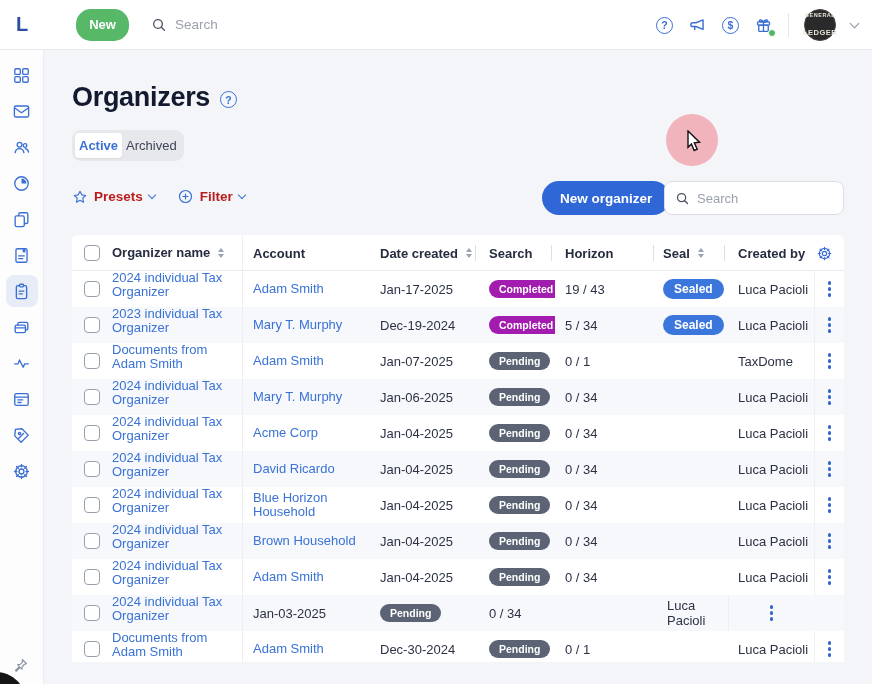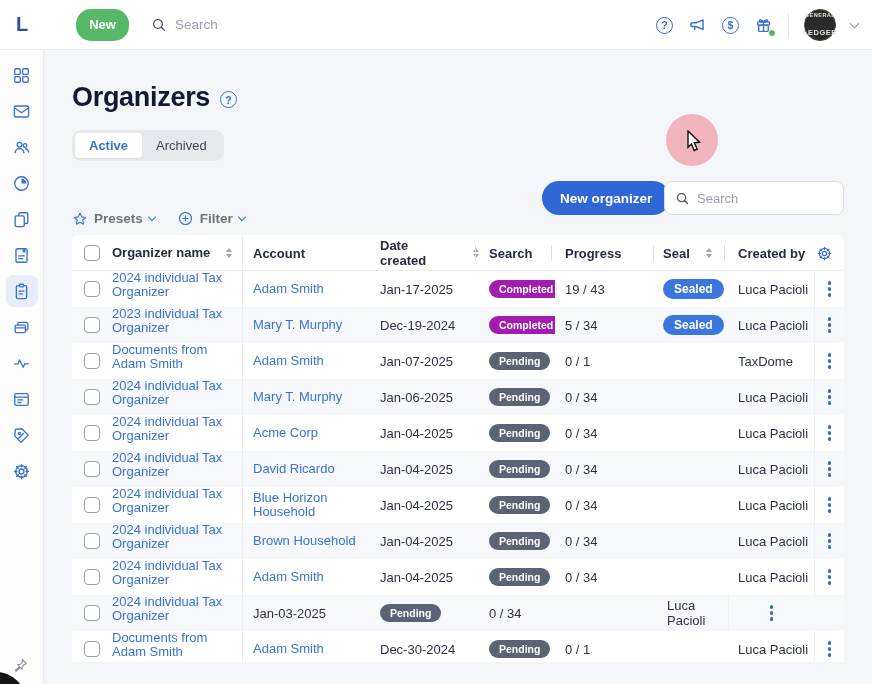--- a/index.html
+++ b/index.html
@@ -77,27 +77,27 @@
     letter-spacing:-0.3px;
   }
   .title-help {
     position:absolute; left:220px; top:91px;
   }
   .tabs {
     position:absolute; left:72px; top:130px; background:#e7e8eb; border-radius:9px;
     padding:3px; display:inline-flex; height:31px;
   }
   .tab {
-    padding:4px 14px; font-size:13px; border-radius:4px; cursor:pointer; color:#3f4557;
+    padding:4px 4px; font-size:13px; border-radius:4px; cursor:pointer; color:#3f4557;
     display:flex; align-items:center;
   }
   .tab.active { background:#fff; color:#3a6fd6; font-weight:bold; box-shadow:0 1px 2px rgba(0,0,0,.06); }
 
   .filters-row { position:absolute; left:72px; top:188px; display:flex; align-items:center; gap:22px; }
-  .filter-link { display:flex; align-items:center; gap:6px; color:#737373; font-weight:bold; font-size:13.5px; cursor:pointer;margin-top:22px; }
+  .filter-link { display:flex; align-items:center; gap:6px; color:#b91c1c; font-weight:bold; font-size:13.5px; cursor:pointer; }
   .filter-link svg { stroke:#3a6fd6; fill:none; stroke-width:1.7; stroke-linecap:round; stroke-linejoin:round; }
   .chev-sm { width:6px; height:6px; border-right:1.8px solid #3a6fd6; border-bottom:1.8px solid #3a6fd6; transform:rotate(45deg); margin-top:-3px; }
 
   .btn-new-organizer {
     position:absolute; left:542px; top:181px; height:34px; padding:0 18px; border:none;
     border-radius:17px; background:#3067d6; color:#fff; font-weight:bold; font-size:13.5px;
     font-family:"Liberation Sans", sans-serif; cursor:pointer;
   }
   .table-search {
     position:absolute; left:664px; top:181px; width:180px; height:34px; background:#fff;
@@ -123,21 +123,21 @@
   .trow { font-size:13px; }
   .trow:nth-child(even) { background:#f6f8fb; }
   .cell { padding-left:10px; overflow:hidden; }
   .cell-check { display:flex; justify-content:center; padding-left:0; }
   .cb {
     width:16px; height:16px; border:1.5px solid #98a0ae; border-radius:4px; background:#fff; cursor:pointer;
   }
   .cell-name { padding-left:0; padding-right:8px; line-height:14px; height:36px; display:flex; align-items:flex-start; border-right:1px solid #eceef2; align-self:stretch; }
   .cell-account { line-height:14px; padding-right:6px; }
   a.link { color:#3a72d6; text-decoration:none; cursor:pointer; }
-  .hdr-label { display:inline-flex; align-items:center; gap:16px; }
+  .hdr-label { display:inline-flex; align-items:center; gap:8px; }
   .sort { display:inline-flex; flex-direction:column; gap:2px; cursor:pointer; }
   .sort i { display:block; width:0; height:0; border-left:3.5px solid transparent; border-right:3.5px solid transparent; }
   .sort .up { border-bottom:4px solid #9aa3b2; }
   .sort .dn { border-top:4px solid #9aa3b2; }
   .th-sep { position:relative; }
   .th-sep::after { content:""; position:absolute; right:3px; top:10px; width:1px; height:16px; background:#dcdfe6; }
   .thead > div { position:relative; height:36px; display:flex; align-items:center; }
   .badge {
     display:inline-block; padding:2.5px 10px 3.5px; border-radius:10px; color:#fff;
     font-size:10.5px; font-weight:bold;
@@ -358,21 +358,21 @@
       <span class="sort">
             <i class="up"></i>
             <i class="dn"></i>
           </span>
         </span>
     </div>
     <div class="cell th-sep">
         <span>Search</span>
       </div>
     <div class="cell th-sep">
-        <span>Progress</span>
+        <span>Horizon</span>
       </div>
     <div class="cell th-sep" style="padding-left:6px;">
       <span class="hdr-label">
           <span>Seal</span>
       <span class="sort">
             <i class="up"></i>
             <i class="dn"></i>
           </span>
         </span>
     </div>

